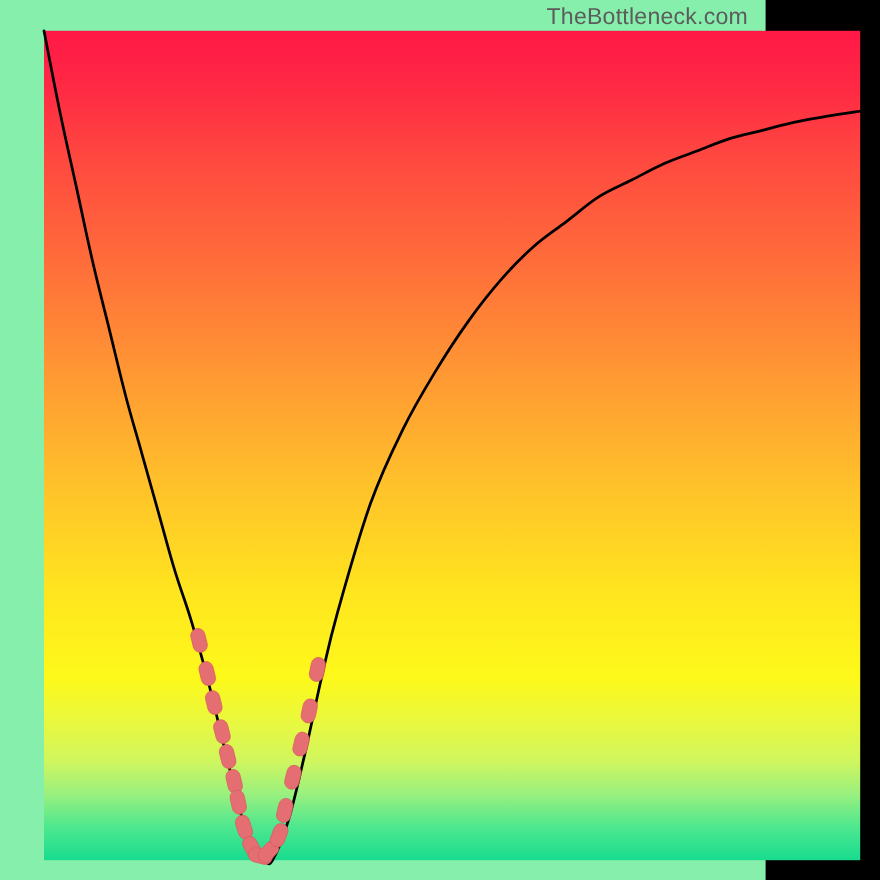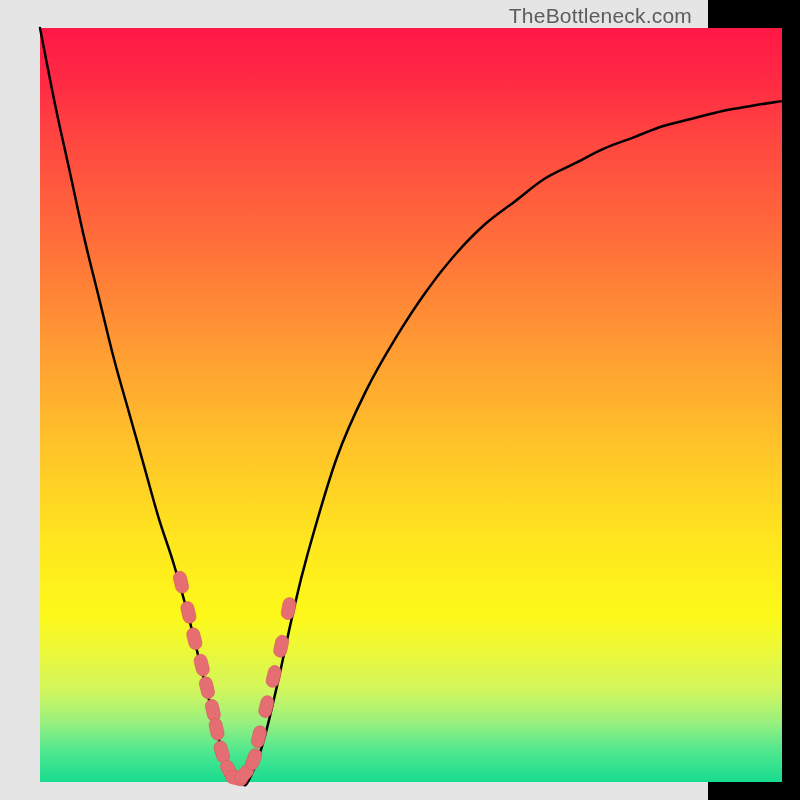--- a/index.html
+++ b/index.html
@@ -10,22 +10,21 @@
     background: #000;
     overflow: hidden;
     font-family: Arial, Helvetica, sans-serif;
   }
   .frame {
     position: absolute;
     left: 0;
     top: 0;
     width: 696px;
     height: 800px;
-    background: #e5e5e5;
-    padding-left: 12px;
+    background: #86efac;
   }
   .plot {
     position: absolute;
     left: 40px;
     top: 28px;
     width: 742px;
     height: 754px;
     background: linear-gradient(
       to bottom,
       #ff1846 0%,

